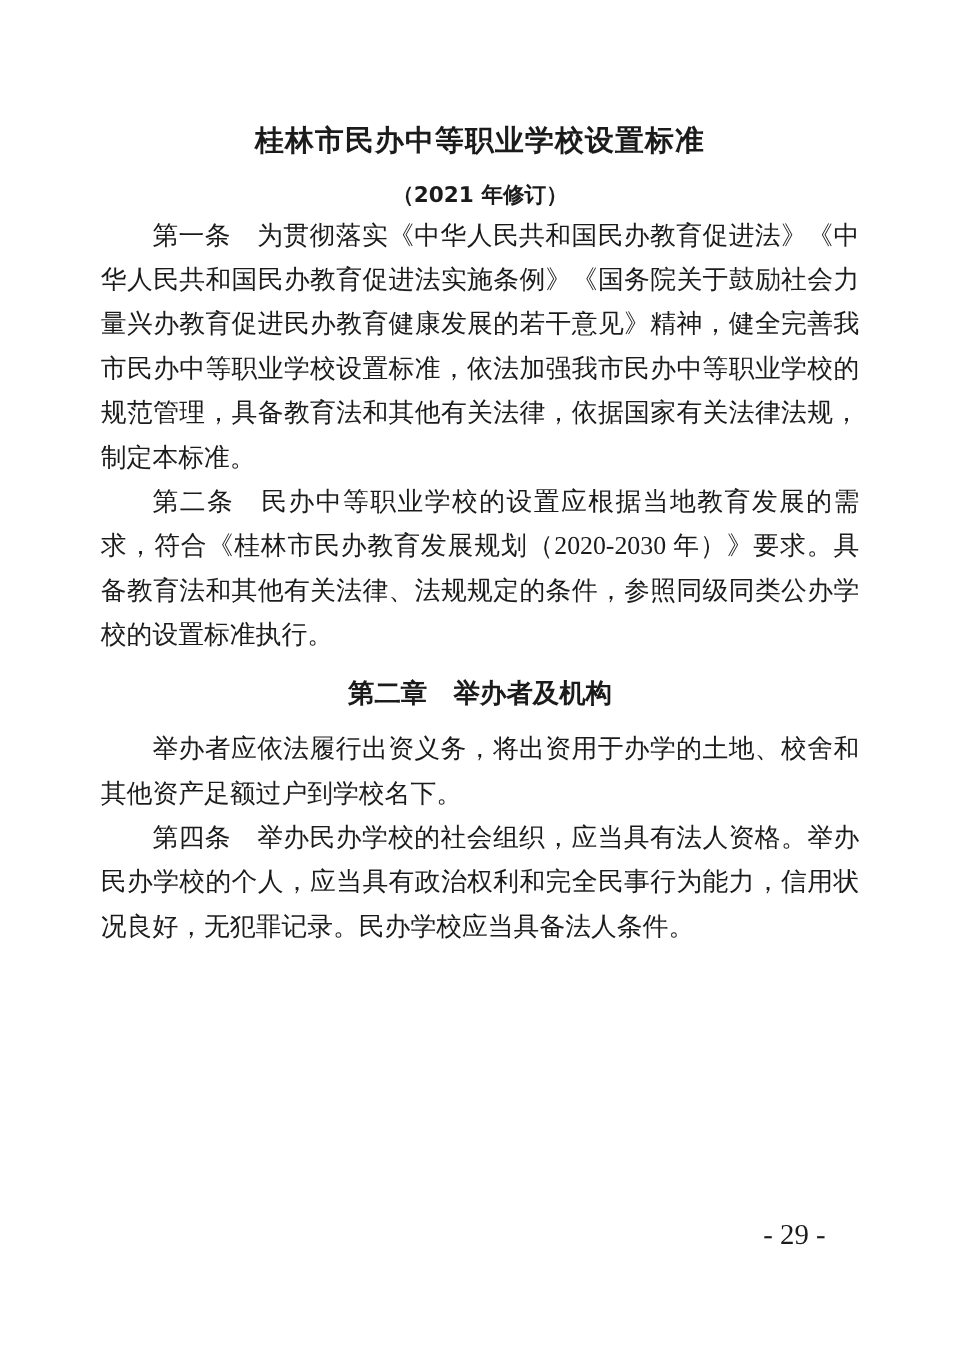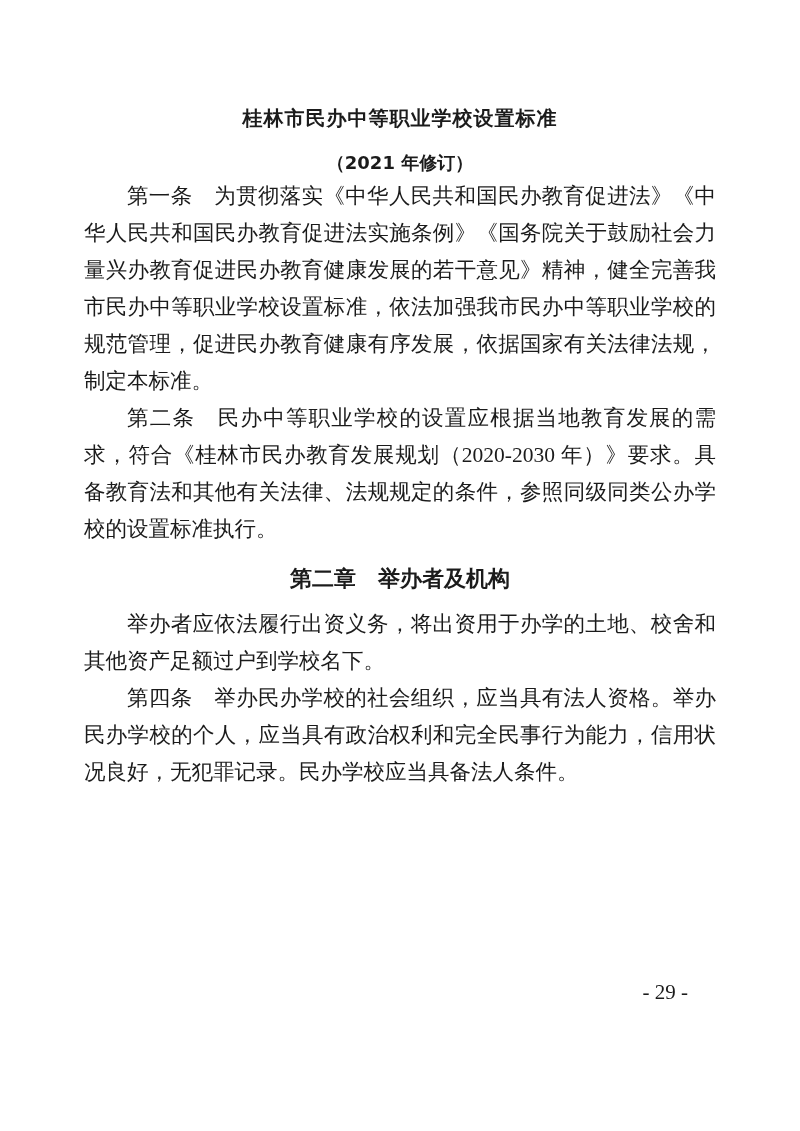--- a/index.html
+++ b/index.html
@@ -17,21 +17,21 @@
   }
   .page {
     position: absolute;
     top: 0; left: 0; right: 0; bottom: 0;
     padding: 100px 84px 0 84px;
     box-sizing: border-box;
   }
   .doc-title {
     margin: 0;
     text-align: center;
-    font-size: 20px;
+    font-size: 24px;
     line-height: 36px;
     font-weight: bold;
     letter-spacing: 1px;
     font-family: "Liberation Serif", "DejaVu Serif", serif;
   }
   .doc-subtitle {
     margin: 12px 0 0 0;
     text-align: center;
     font-size: 18px;
     line-height: 30px;
@@ -52,38 +52,38 @@
   .para {
     margin: 0;
     font-size: 21.5px;
     line-height: 37px;
     text-align: justify;
     text-indent: 2em;
     font-family: "Liberation Serif", "DejaVu Serif", serif;
   }
   .page-number {
     position: absolute;
-    top: 980px;
+    top: 1018px;
     right: 112px;
-    font-size: 21px;
+    font-size: 24px;
     line-height: 24px;
     font-family: "Liberation Serif", "DejaVu Serif", serif;
   }
 </style>
 </head>
 <body>
 
 <div class="page">
   <h1 class="doc-title">桂林市民办中等职业学校设置标准</h1>
   <div class="doc-subtitle">（2021 年修订）</div>
 
   <div>
   <section>
     <div>
-          <p class="para">第一条　为贯彻落实《中华人民共和国民办教育促进法》《中华人民共和国民办教育促进法实施条例》《国务院关于鼓励社会力量兴办教育促进民办教育健康发展的若干意见》精神，健全完善我市民办中等职业学校设置标准，依法加强我市民办中等职业学校的规范管理，促进民办教育健康有序发展，依据国家有关法律法规，制定本标准。</p>
+          <p class="para">第一条　为贯彻落实《中华人民共和国民办教育促进法》《中华人民共和国民办教育促进法实施条例》《国务院关于鼓励社会力量兴办教育促进民办教育健康发展的若干意见》精神，健全完善我市民办中等职业学校设置标准，依法加强我市民办中等职业学校的规范管理，具备教育法和其他有关法律，依据国家有关法律法规，制定本标准。</p>
           <p class="para">第二条　民办中等职业学校的设置应根据当地教育发展的需求，符合《桂林市民办教育发展规划（2020-2030 年）》要求。具备教育法和其他有关法律、法规规定的条件，参照同级同类公办学校的设置标准执行。</p>
         </div>
   </section>
 
   <section>
     <h2 class="chapter-heading">第二章　举办者及机构</h2>
     <div>
           <p class="para">举办者应依法履行出资义务，将出资用于办学的土地、校舍和其他资产足额过户到学校名下。</p>
           <p class="para">第四条　举办民办学校的社会组织，应当具有法人资格。举办民办学校的个人，应当具有政治权利和完全民事行为能力，信用状况良好，无犯罪记录。民办学校应当具备法人条件。</p>
         </div>

